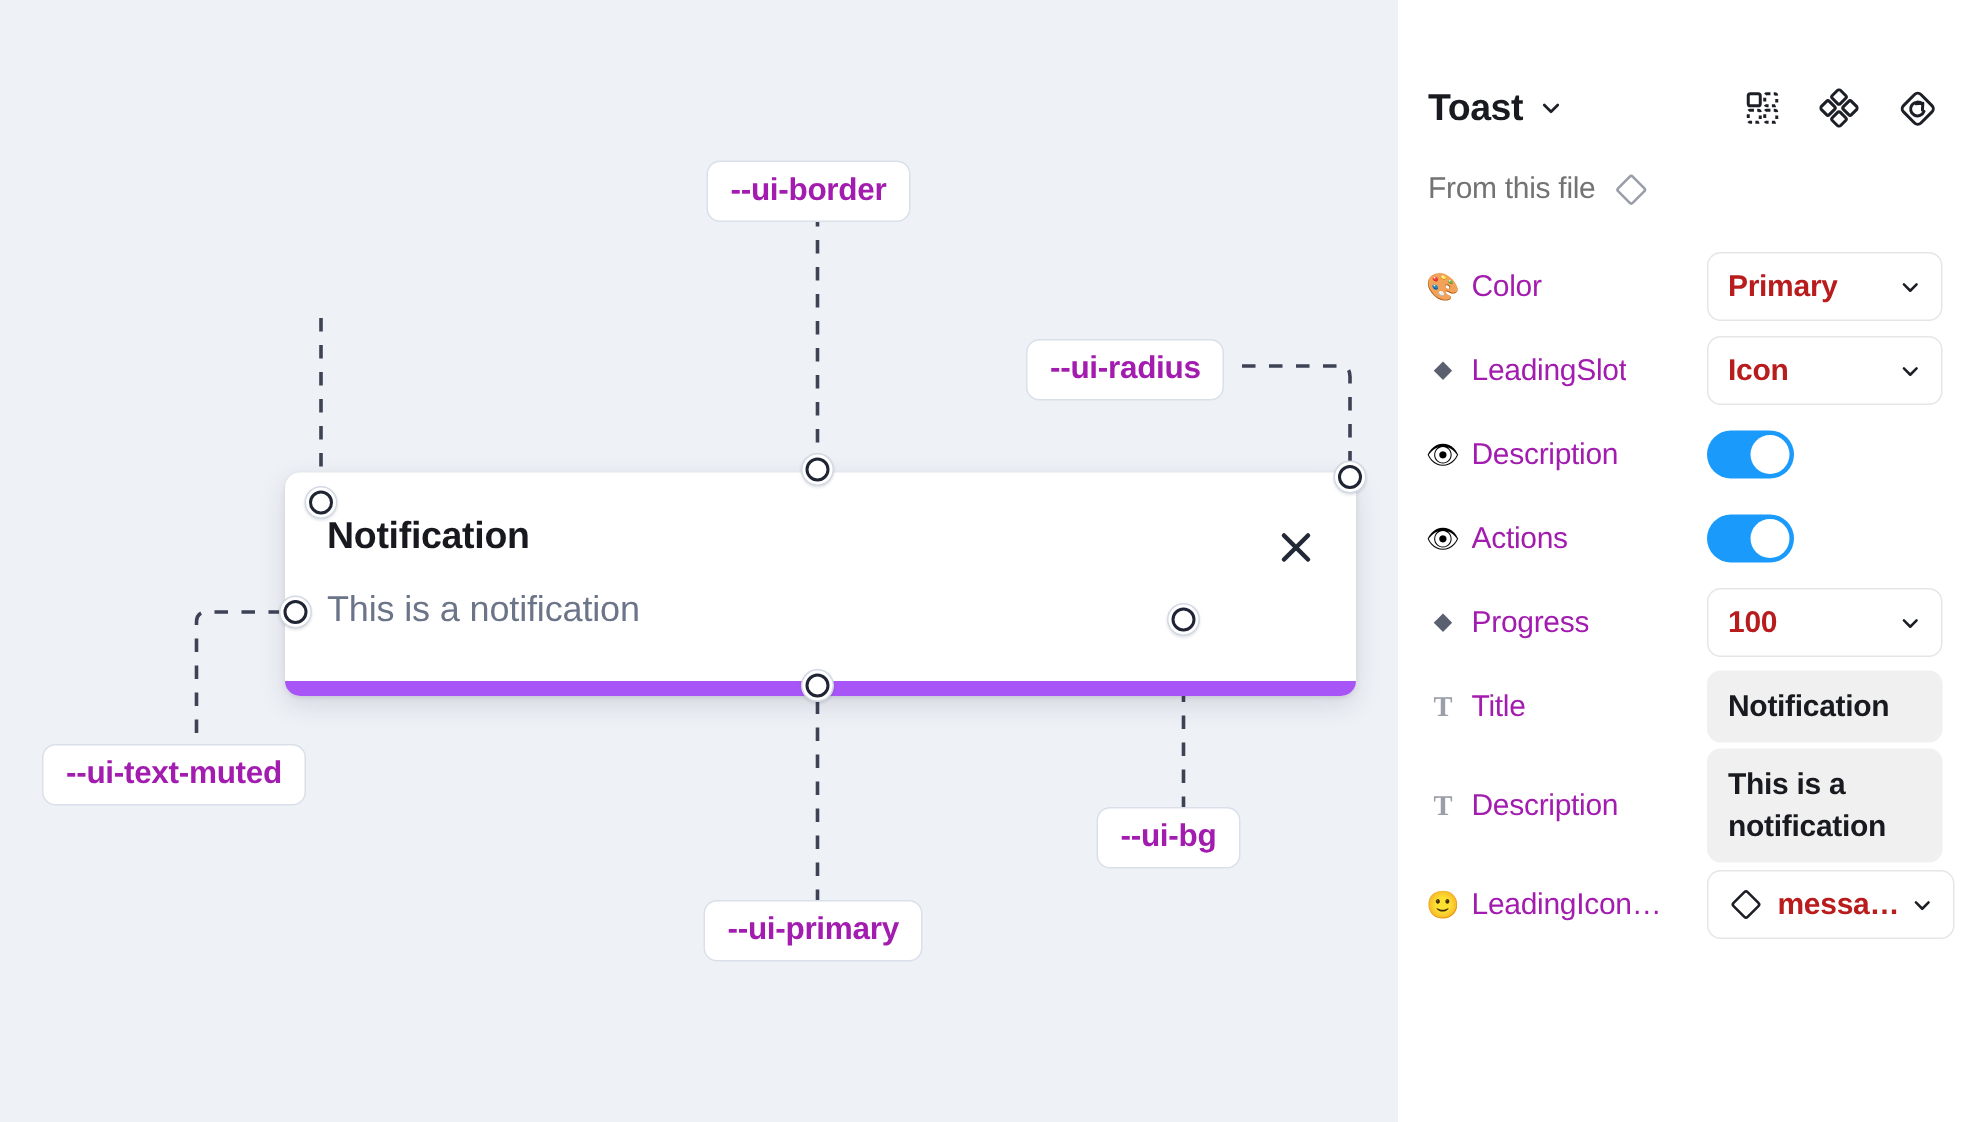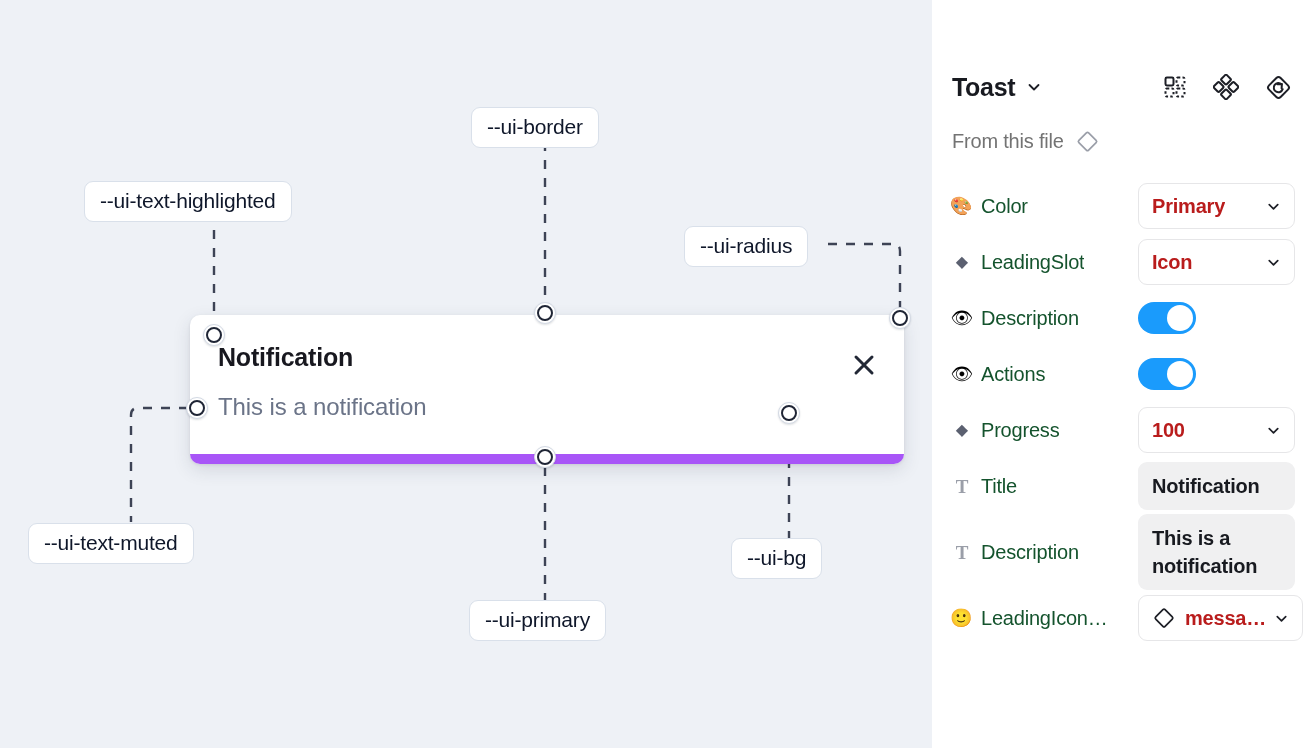--- a/index.html
+++ b/index.html
@@ -51,26 +51,27 @@
     height: 10px;
   }
 
   
   .pill {
     position: absolute;
     background: #ffffff;
     border: 1.5px solid #d9e0ea;
     border-radius: 9px;
     font-size: 21px;
-    color: #0f172a;
+    color: #a21caf;
     padding: 7px 15px 9px 15px;
     white-space: nowrap;
     line-height: 1.1;
     letter-spacing: -0.2px;
     cursor: default;
+    font-weight: bold;
   }
 
   
   .handle {
     position: absolute;
     width: 22px; height: 22px;
     border-radius: 50%;
     background: #ffffff;
     border: 1px solid #d3d9e4;
     box-shadow: 0 1px 2px rgba(30,40,60,.14);
@@ -83,21 +84,21 @@
     border-radius: 50%;
     border: 2.4px solid #1f2535;
     background: #ffffff;
   }
 
   
   .panel {
     width: 380px; height: 748px;
     background: #ffffff;
     position: relative;
-    padding: 15px 20px;
+    padding: 0 20px;
   }
   .panel-header {
     display: flex; align-items: center;
     height: 52px;
     margin-top: 46px;
   }
   .panel-title {
     font-size: 25px; font-weight: 700; color: #181a20;
     letter-spacing: -0.3px;
   }
@@ -131,21 +132,21 @@
   }
   .prop-icon {
     font-size: 18px; line-height: 1;
     width: 20px; display: flex; align-items: center; justify-content: center;
   }
   .prop-icon.serif {
     font-family: "Liberation Serif", serif;
     font-weight: 700; font-size: 19px; color: #9a9ea8;
   }
   .prop-name {
-    font-size: 20px; color: #14532d; letter-spacing: -0.2px;
+    font-size: 20px; color: #a21caf; letter-spacing: -0.2px;
     white-space: nowrap; overflow: hidden; text-overflow: ellipsis;
   }
   .prop-ctl { flex: 1; display: flex; }
 
   .select {
     width: 157px; height: 46px;
     border: 1.5px solid #e6e6e8;
     border-radius: 9px;
     background: #ffffff;
     display: flex; align-items: center;
@@ -220,24 +221,23 @@
       <div class="toast-progress" style="background:#a855f7"></div>
     </div>
 
     <div class="handle" style="left:203px; top:324px;"></div>
     <div class="handle" style="left:534px; top:302px;"></div>
     <div class="handle" style="left:889px; top:307px;"></div>
     <div class="handle" style="left:186px; top:397px;"></div>
     <div class="handle" style="left:534px; top:446px;"></div>
     <div class="handle" style="left:778px; top:402px;"></div>
 
-    <div class="pill" style="left:84px;  top:181px;">--ui-text-highlighted</div>
     <div class="pill" style="left:471px; top:107px;">--ui-border</div>
     <div class="pill" style="left:684px; top:226px;">--ui-radius</div>
-    <div class="pill" style="left:28px;  top:523px;">--ui-text-muted</div>
+    <div class="pill" style="left:28px;  top:496px;">--ui-text-muted</div>
     <div class="pill" style="left:457px; top:600px;margin-left:12px;">--ui-primary</div>
     <div class="pill" style="left:731px; top:538px;">--ui-bg</div>
   </div>
 
   <div class="panel">
 
     <div class="panel-header">
       <div class="panel-title">Toast</div>
       <div class="chev-title">
         <svg width="16" height="16" viewBox="0 0 16 16" xmlns="http://www.w3.org/2000/svg">

